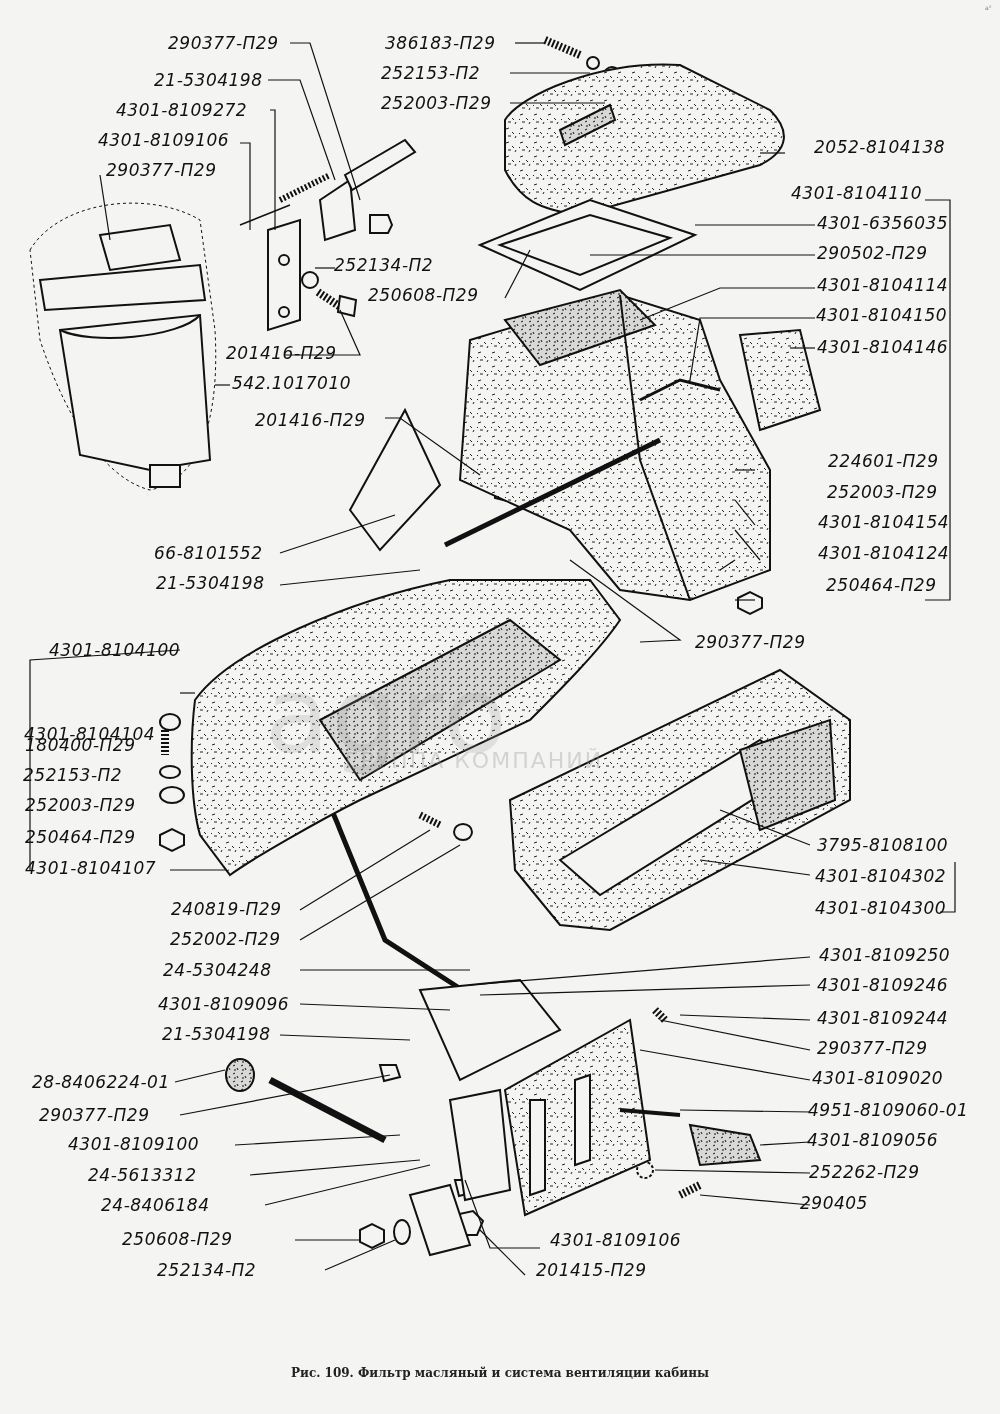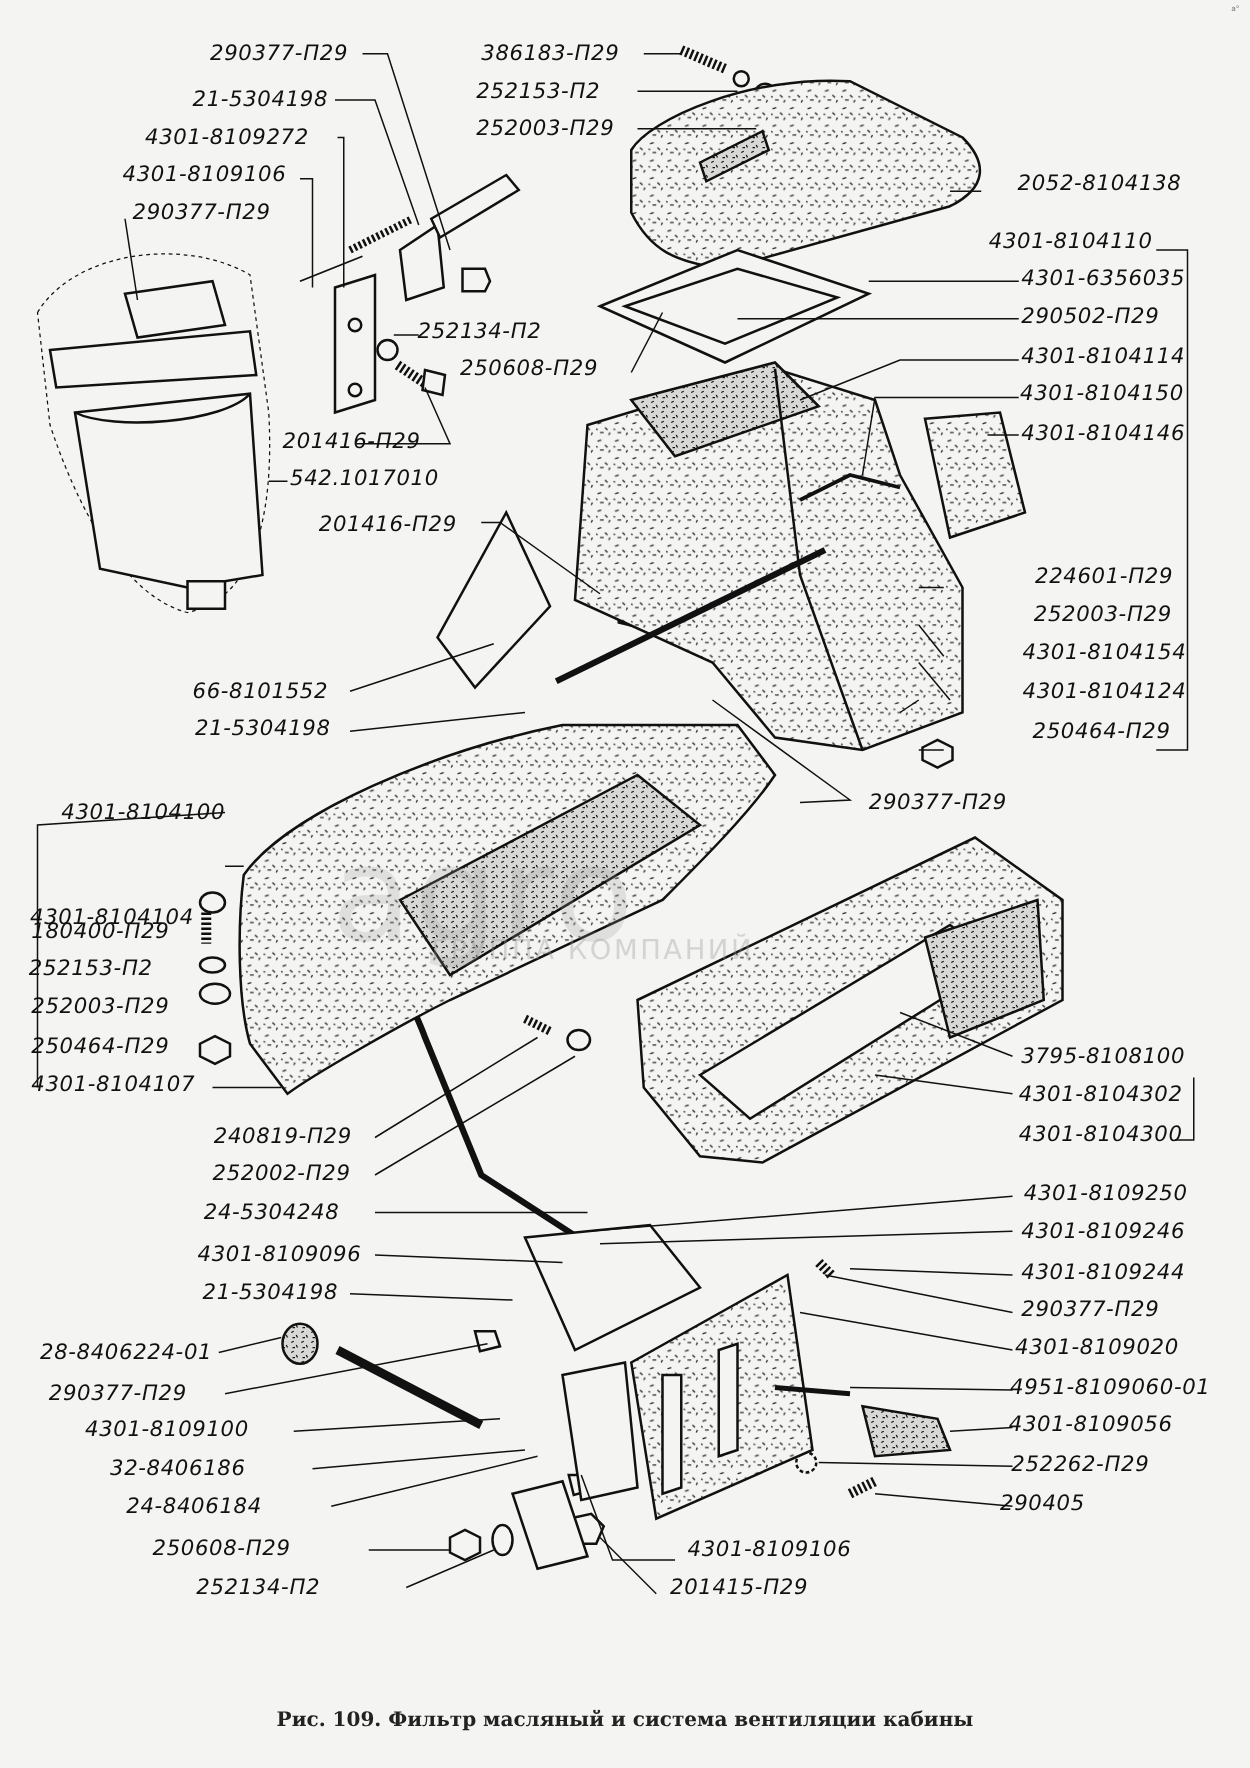--- a/index.html
+++ b/index.html
@@ -2,21 +2,21 @@
 <html><head>
 <meta charset="utf-8">
 <style>
   html, body { margin:0; padding:0; background:#f4f5f3; }
   body { width:1000px; height:1414px; position:relative; overflow:hidden;
          font-family:"DejaVu Sans", sans-serif; color:#111; }
   #diagram { position:absolute; left:0; top:0; width:1000px; height:1414px; }
   .lbl { position:absolute; font-family:"DejaVu Sans", sans-serif; font-size:17px;
          font-style:italic; letter-spacing:0.5px; white-space:nowrap; line-height:20px; color:#111; }
   .caption { position:absolute; left:0; width:1000px; top:1366px; text-align:center;
-             font-family:"DejaVu Serif", serif; font-size:16px; font-weight:bold; color:#222; }
+             font-family:"DejaVu Serif", serif; font-size:12px; font-weight:bold; color:#222; }
   .wm1 { position:absolute; left:265px; top:655px; font-family:"DejaVu Sans", sans-serif;
          font-size:105px; color:rgba(150,150,150,0.22); letter-spacing:2px; }
   .wm2 { position:absolute; left:345px; top:748px; font-family:"DejaVu Sans", sans-serif;
          font-size:22px; color:rgba(150,150,150,0.35); letter-spacing:2px; }
   .corner { position:absolute; left:985px; top:4px; font-size:6px; color:#777; }
 </style>
 </head>
 <body>
 
 <svg id="diagram" viewBox="0 0 1000 1414" xmlns="http://www.w3.org/2000/svg">
@@ -232,21 +232,21 @@
 <div class="lbl" style="left:815px;top:866px">4301-8104302</div>
 <div class="lbl" style="left:815px;top:898px">4301-8104300</div>
 <div class="lbl" style="left:171px;top:899px">240819-П29</div>
 <div class="lbl" style="left:170px;top:929px">252002-П29</div>
 <div class="lbl" style="left:163px;top:960px">24-5304248</div>
 <div class="lbl" style="left:158px;top:994px">4301-8109096</div>
 <div class="lbl" style="left:162px;top:1024px">21-5304198</div>
 <div class="lbl" style="left:32px;top:1072px">28-8406224-01</div>
 <div class="lbl" style="left:39px;top:1105px">290377-П29</div>
 <div class="lbl" style="left:68px;top:1134px">4301-8109100</div>
-<div class="lbl" style="left:88px;top:1165px">32-8406186</div>
+<div class="lbl" style="left:88px;top:1165px">24-5613312</div>
 <div class="lbl" style="left:101px;top:1195px">24-8406184</div>
 <div class="lbl" style="left:122px;top:1229px">250608-П29</div>
 <div class="lbl" style="left:157px;top:1260px">252134-П2</div>
 <div class="lbl" style="left:819px;top:945px">4301-8109250</div>
 <div class="lbl" style="left:817px;top:975px">4301-8109246</div>
 <div class="lbl" style="left:817px;top:1008px">4301-8109244</div>
 <div class="lbl" style="left:817px;top:1038px">290377-П29</div>
 <div class="lbl" style="left:812px;top:1068px">4301-8109020</div>
 <div class="lbl" style="left:808px;top:1100px">4951-8109060-01</div>
 <div class="lbl" style="left:807px;top:1130px">4301-8109056</div>

